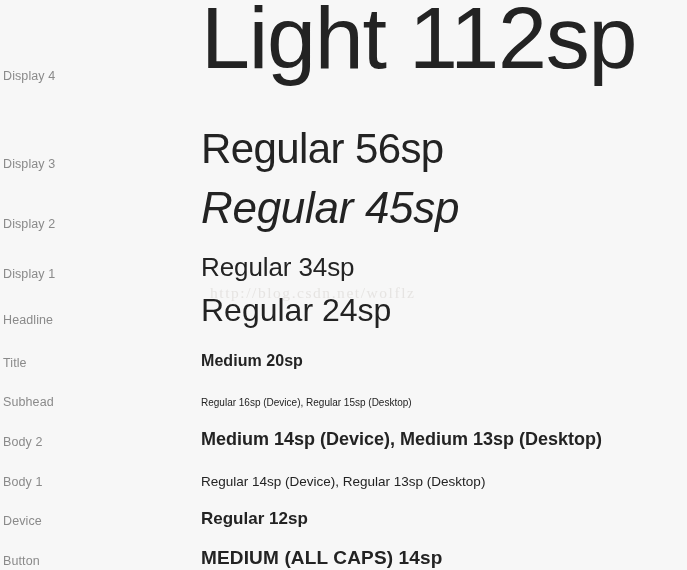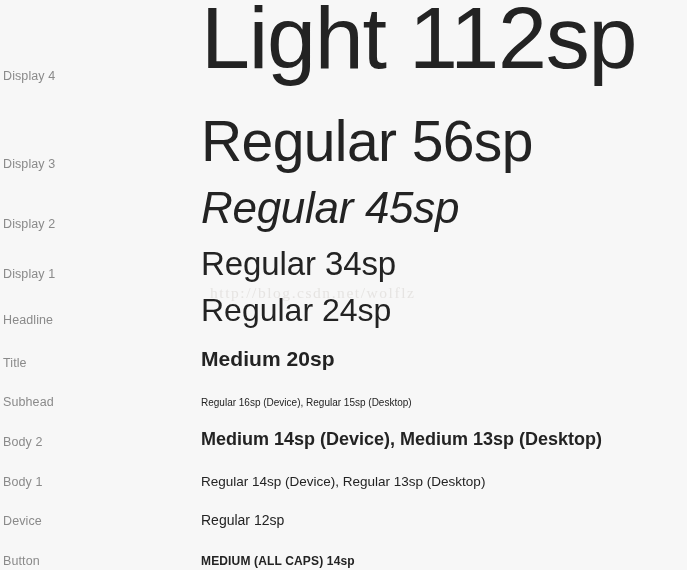--- a/index.html
+++ b/index.html
@@ -51,62 +51,62 @@
     white-space: nowrap;
   }
 
   
   .s-display4 {
     font-size: 88px;
     font-weight: 300;
     letter-spacing: -1.2px;
   }
   .s-display3 {
-    font-size: 57px;
+    font-size: 42px;
     font-weight: 400;
     letter-spacing: -0.6px;
   }
   .s-display2 {
     font-size: 44px;
     font-weight: 400;
     letter-spacing: -0.3px;
     font-style: italic;
   }
   .s-display1 {
-    font-size: 33px;
+    font-size: 26px;
     font-weight: 400;
     letter-spacing: -0.1px;
   }
   .s-headline {
     font-size: 32px;
     font-weight: 400;
   }
   .s-title {
-    font-size: 21px;
+    font-size: 16px;
     font-weight: 700;
     letter-spacing: 0.05px;
   }
   .s-subhead {
     font-size: 10px;
     font-weight: 400;
   }
   .s-body2 {
     font-size: 18px;
     font-weight: 700;
   }
   .s-body1 {
     font-size: 13.5px;
     font-weight: 400;
   }
   .s-caption {
-    font-size: 14px;
-    font-weight: 400;
+    font-size: 17px;
+    font-weight: 700;
   }
   .s-button {
-    font-size: 12px;
+    font-size: 19px;
     font-weight: 700;
     letter-spacing: 0.15px;
   }
 
   
   #watermark {
     position: absolute;
     left: 210px;
     top: 285px;
     color: #e6e4e2;

